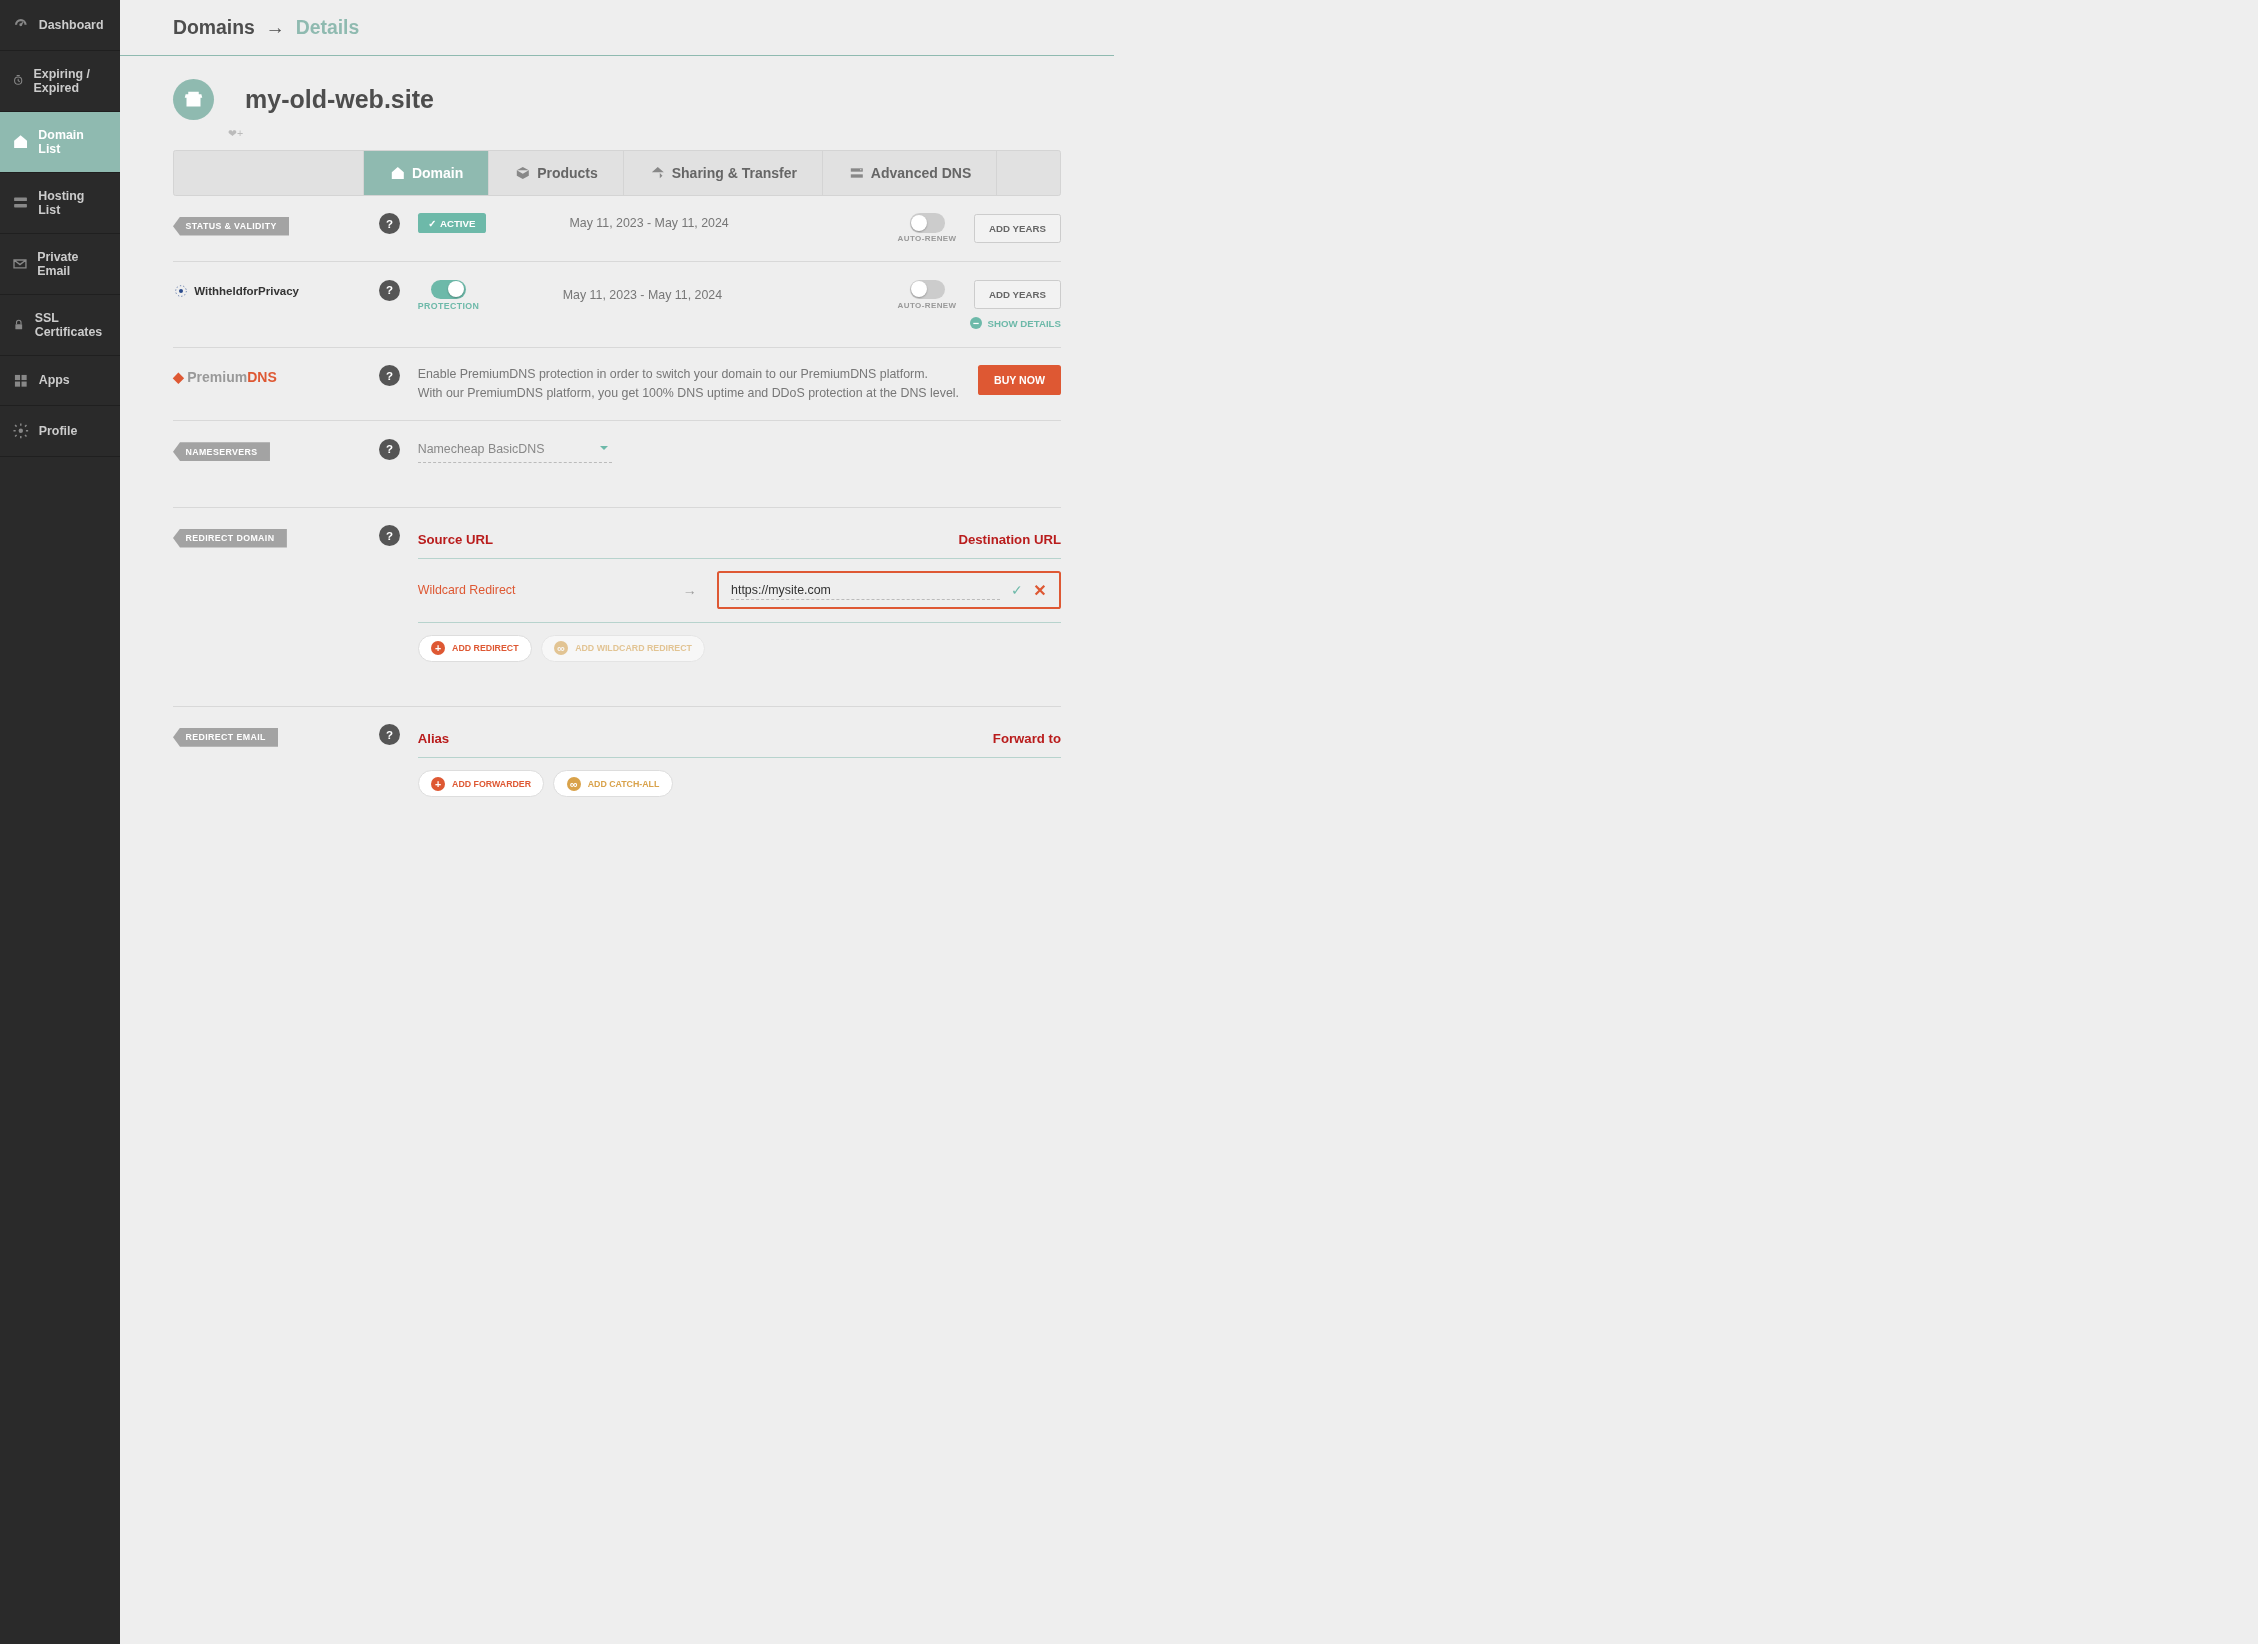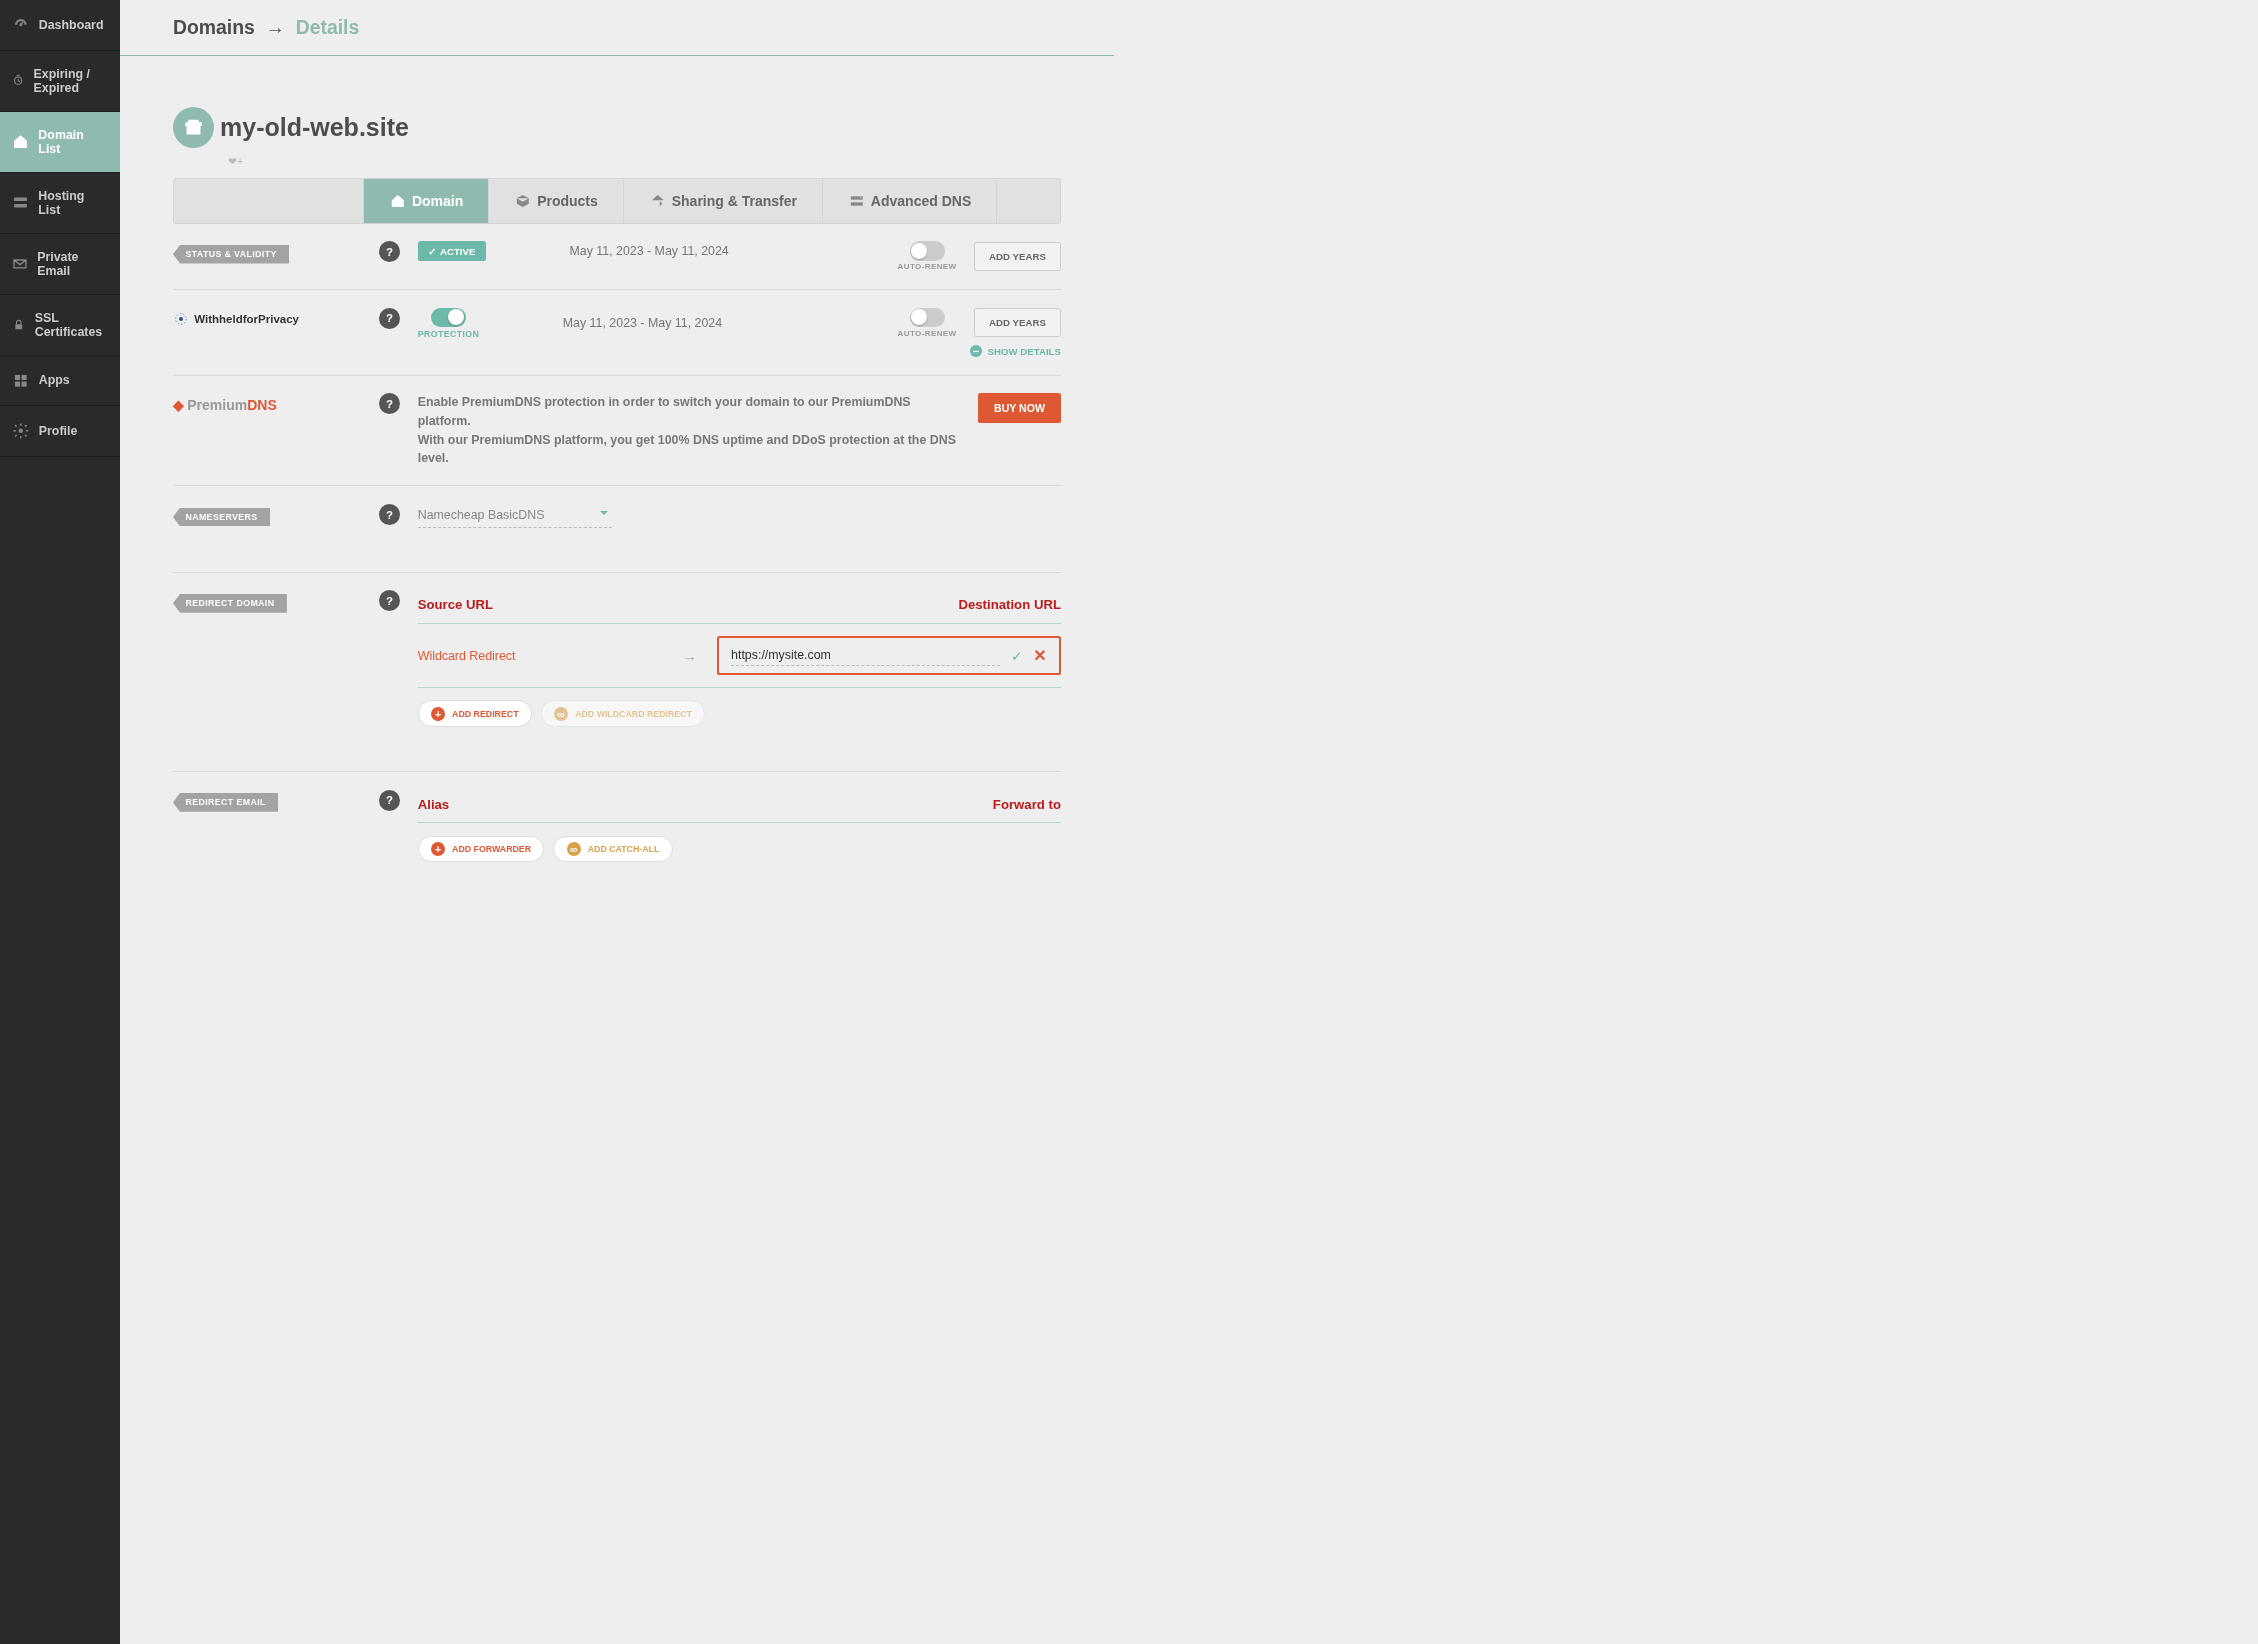--- a/index.html
+++ b/index.html
@@ -15,21 +15,21 @@
 .side-item.active .side-icon { fill:#fff; }
 
 
 .main { flex:1; padding:0 0 35px 0; max-width:994px; }
 .breadcrumb { padding:16px 53px; color:#4d4d4d; font-size:19.4px; font-weight:600; border-bottom:1.8px solid #8fbab0; background:#eeeeee; }
 .breadcrumb .arrow { margin:0 5.3px; color:#4d4d4d; }
 .breadcrumb .current { color:#8fbab0; }
 .content { padding:23px 53px 0 53px; }
 
 
-.title-row { display:flex; align-items:center; gap:6px; margin-bottom:10.6px;margin-top:28px; }
+.title-row { display:flex; align-items:center; gap:31px; margin-bottom:10.6px; }
 .title-badge { width:41px; height:41px; border-radius:50%; background:#8fbab0; display:flex; align-items:center; justify-content:center; }
 .title-badge svg { fill:#fff; width:21px; height:21px; }
 .title-text { font-size:25px; font-weight:700; color:#4d4d4d; }
 .tag-icon { margin-left:55px; margin-top:-3.5px; color:#bbb; font-size:10.6px; }
 
 
 .tabs { display:flex; margin-top:10.6px; background:#e1e1e1; border:0.9px solid #d4d4d4; border-radius:2.6px; overflow:hidden; }
 .tab { flex:0 0 auto; min-width:124px; padding:14px 25px; text-align:center; color:#666; border-right:0.9px solid #d4d4d4; cursor:pointer; display:flex; flex-direction:row; align-items:center; gap:5.3px; }
 .tab:first-child { min-width:190px; }
 .tab:last-child { border-right:none; flex:1; }
@@ -279,21 +279,21 @@
         </div>
 
         <div class="section">
           <div class="sec-left">
             <div class="premium-dns">
               <span>◆</span>
               <span><span class="pre">Premium</span><span>DNS</span></span>
             </div>
           </div>
           <span class="help">?</span>
-          <div class="sec-body" style="display:block;font-weight:bold;">
+          <div class="sec-body" style="display:block;">
             <div class="desc">Enable PremiumDNS protection in order to switch your domain to our PremiumDNS platform.</div>
             <div class="desc">With our PremiumDNS platform, you get 100% DNS uptime and DDoS protection at the DNS level.</div>
           </div>
           <div class="sec-right">
             <button class="btn-orange">BUY NOW</button>
           </div>
         </div>
 
         <div class="section" style="padding-bottom:44px">
           <div class="sec-left">

